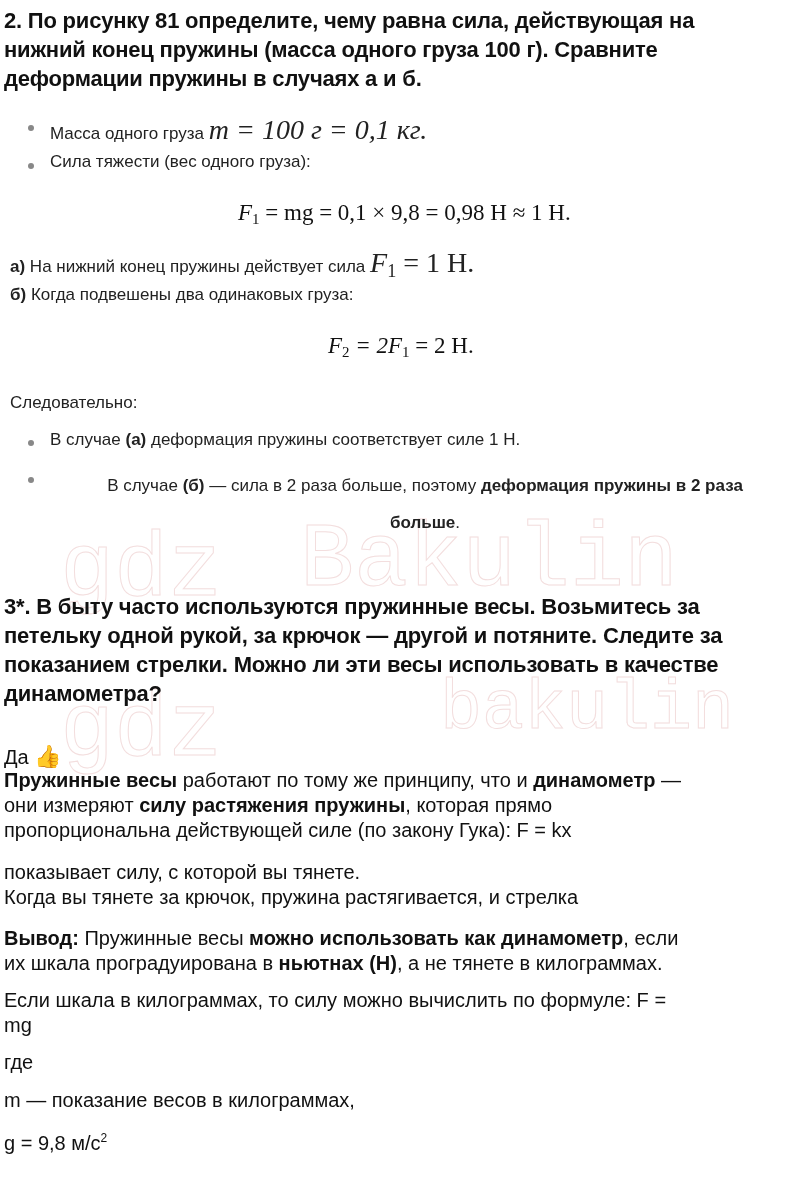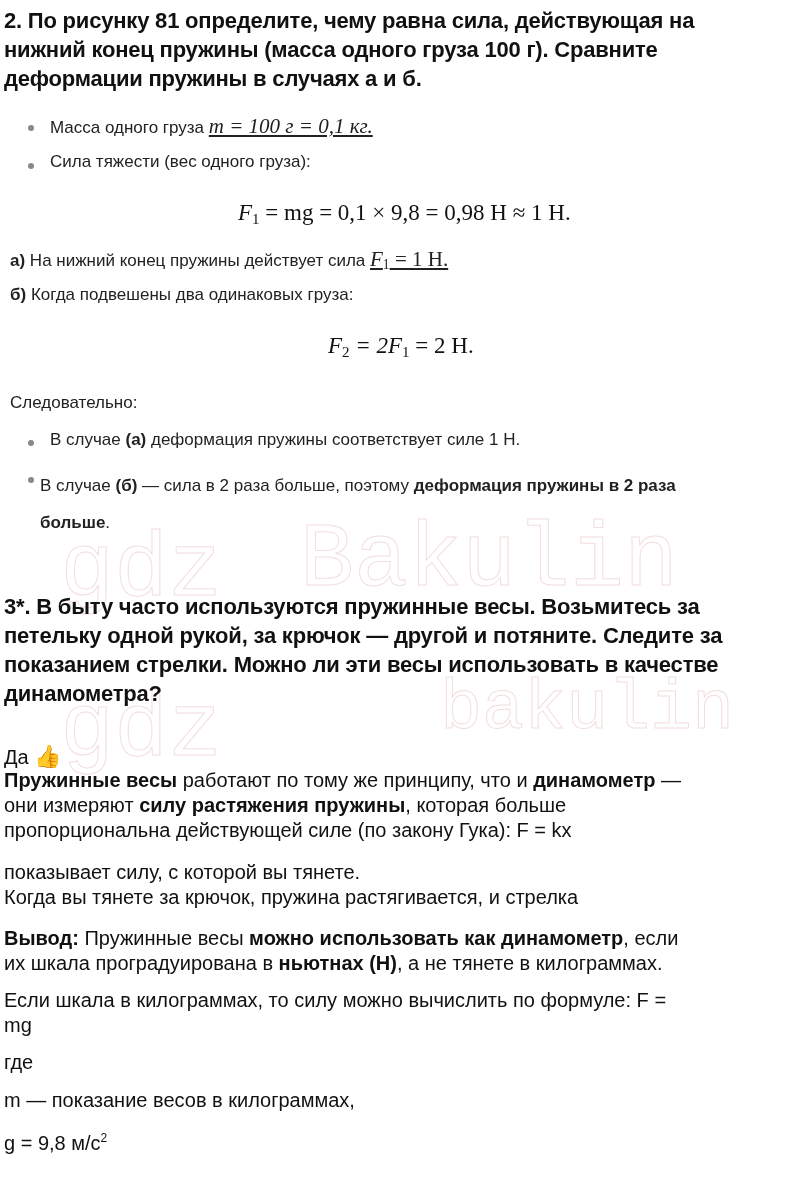--- a/index.html
+++ b/index.html
@@ -3,21 +3,21 @@
 <meta charset="utf-8">
 <style>
   html, body { margin: 0; padding: 0; background: #ffffff; }
   body { width: 800px; height: 1179px; position: relative; overflow: hidden; color: #111; font-family: "Liberation Sans", sans-serif; }
   .wm { position: absolute; inset: 0; pointer-events: none; overflow: hidden; }
   .wm span { position: absolute; font-family: Liberation Mono, monospace; color: transparent; -webkit-text-stroke: 1px #f3dede; font-size: 90px; }
   .content { position: absolute; left: 0; top: 0; width: 800px; }
   .h2 { position: absolute; left: 4px; font-weight: bold; font-size: 22px; line-height: 29px; letter-spacing: -0.2px; }
   .small { font-family: "Liberation Sans", sans-serif; font-size: 17px; color: #222; position: absolute; }
   .bullet { position: absolute; left: 28px; width: 6px; height: 6px; border-radius: 50%; background: #888; }
-  .math { font-family: "Liberation Serif", serif; font-size: 21px; text-decoration: underline; }
+  .math { font-family: "Liberation Serif", serif; font-size: 28px; }
   .mathc { position: absolute; font-family: "Liberation Serif", serif; font-size: 23px; }
   .it { font-style: italic; }
   sub { font-size: 0.65em; vertical-align: -0.25em; }
   .p { position: absolute; left: 4px; font-size: 20px; line-height: 25px; color: #111; }
   b { font-weight: bold; }
   .thumb { display: inline-block; font-size: 22px; }
 </style>
 </head>
 <body>
 
@@ -59,38 +59,38 @@
     <span class="it">F</span><sub>2</sub><span class="it"> = 2F</span><sub>1</sub><span> = 2 Н.</span>
   </div>
 
   <div class="small" style="left:10px;top:393px;">Следовательно:</div>
 
   <div class="bullet" style="top:440px;"></div>
   <div class="small" style="left:50px;top:430px;">
     <span>В случае </span><b>(а)</b><span> деформация пружины соответствует силе 1 Н.</span>
   </div>
   <div class="bullet" style="top:477px;"></div>
-  <div class="small" style="left:40px;top:467px;width:750px;line-height:37px;">
+  <div class="small" style="left:50px;top:467px;width:750px;line-height:37px;text-align:center;">
     <span>В случае </span><b>(б)</b><span> — сила в 2 раза больше, поэтому </span><b>деформация пружины в 2 раза</b><br><b>больше</b><span>.</span>
   </div>
 
   <div class="h2" style="top:592px;">
     <div>3*. В быту часто используются пружинные весы. Возьмитесь за</div>
     <div>петельку одной рукой, за крючок — другой и потяните. Следите за</div>
     <div>показанием стрелки. Можно ли эти весы использовать в качестве</div>
     <div>динамометра?</div>
   </div>
 
   <div class="p" style="top:744px;">
     <span>Да</span> <span class="thumb">👍</span>
   </div>
 
   <div class="p" style="top:768px;">
     <div><b>Пружинные весы</b><span> работают по тому же принципу, что и </span><b>динамометр</b><span> —</span></div>
-    <div><span>они измеряют </span><b>силу растяжения пружины</b><span>, которая больше</span></div>
+    <div><span>они измеряют </span><b>силу растяжения пружины</b><span>, которая прямо</span></div>
     <div>пропорциональна действующей силе (по закону Гука): F = kx</div>
   </div>
 
   <div class="p" style="top:860px;">
     <div>показывает силу, с которой вы тянете.</div>
     <div>Когда вы тянете за крючок, пружина растягивается, и стрелка</div>
   </div>
 
   <div class="p" style="top:926px;">
     <div><b>Вывод:</b><span> Пружинные весы </span><b>можно использовать как динамометр</b><span>, если</span></div>

